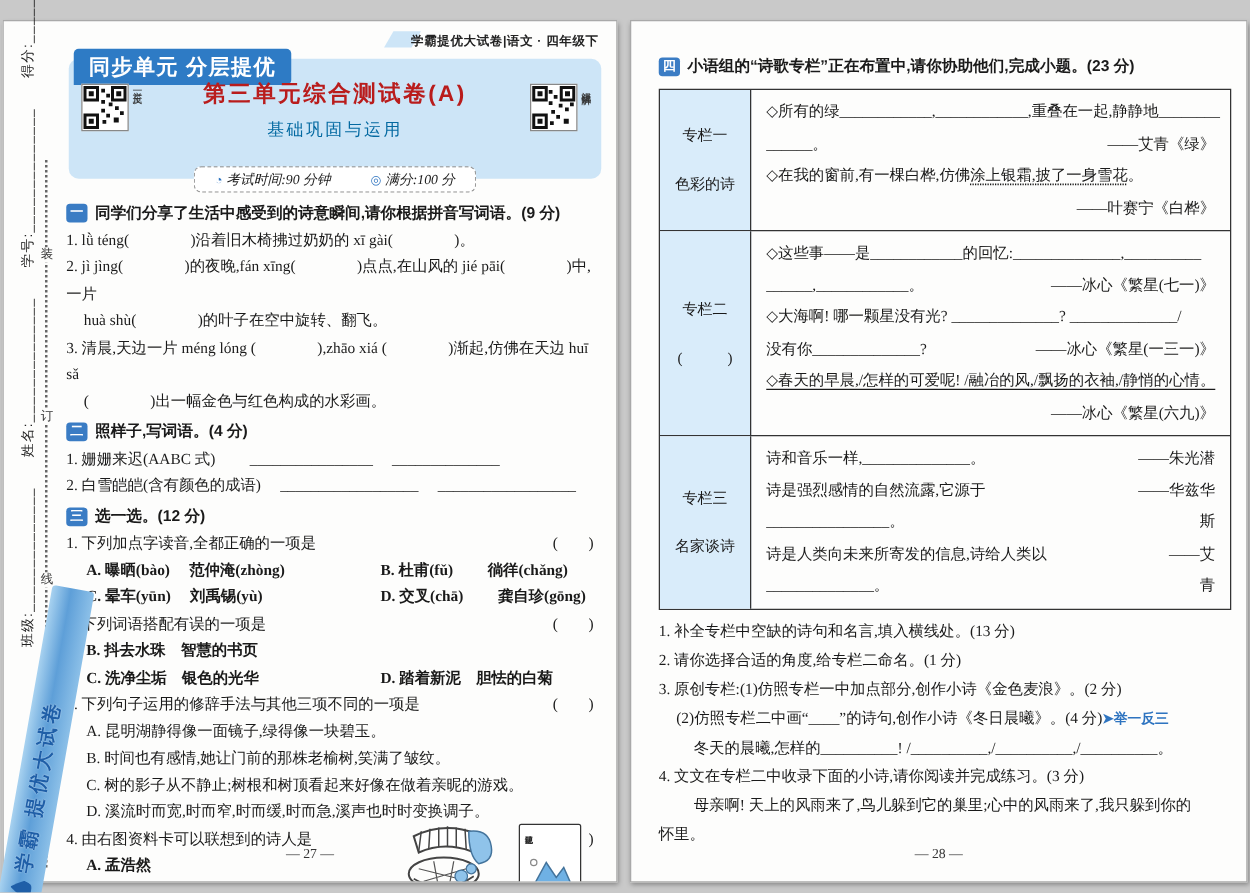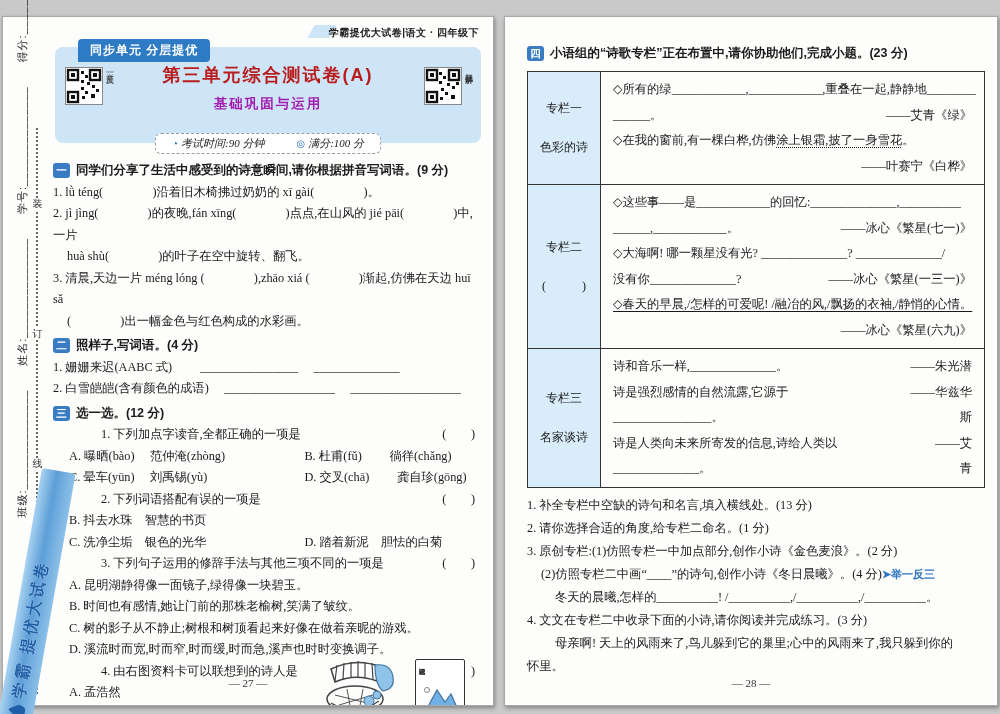--- a/index.html
+++ b/index.html
@@ -26,51 +26,51 @@
      border-radius:3px;display:flex;align-items:center;gap:6px;padding-left:8px;box-sizing:border-box;}
   .ribbon .rt{font-family:"Liberation Sans",sans-serif;font-weight:bold;font-size:16px;
      color:#1f5fa8;letter-spacing:3px;text-shadow:0 0 1px #e8f4ff;}
   .flame{width:13px;height:17px;background:#1f5fa8;border-radius:50% 50% 50% 50%/ 60% 60% 40% 40%;
      clip-path:polygon(50% 0,78% 30%,100% 62%,82% 100%,18% 100%,0 62%,26% 28%);}
 
   
   .band{position:absolute;left:52px;right:12px;top:30px;height:96px;background:#cde5f7;
      border-radius:8px;}
   .badge{position:absolute;left:4px;top:-8px;background:#2e7bc5;color:#fff;
-     font-family:"Liberation Sans",sans-serif;font-size:12px;font-weight:bold;
-     padding:3px 12px;border-radius:4px 4px 4px 0;letter-spacing:1px;margin-left:19px;}
+     font-family:"Liberation Sans",sans-serif;font-size:17px;font-weight:bold;
+     padding:3px 12px;border-radius:4px 4px 4px 0;letter-spacing:1px;}
   .series{position:absolute;right:14px;top:9px;font-family:"Liberation Sans",sans-serif;
      font-size:10px;font-weight:bold;color:#222;letter-spacing:.5px;}
   .series-deco{position:absolute;right:160px;top:8px;width:22px;height:13px;background:#cde5f7;
      transform:skewX(-30deg);}
   .band-title{position:absolute;left:70px;right:70px;top:16px;text-align:center;
      font-family:"Liberation Sans",sans-serif;font-size:18px;font-weight:bold;color:#b91c1c;
      letter-spacing:2px;}
   .band-sub{position:absolute;left:70px;right:70px;top:48px;text-align:center;
-     font-family:"Liberation Sans",sans-serif;font-size:13.5px;font-weight:bold;color:#a21caf;
+     font-family:"Liberation Sans",sans-serif;font-size:13.5px;font-weight:normal;color:#0369a1;
      letter-spacing:2px;}
   .qr{position:absolute;top:20px;display:flex;gap:2px;}
   .qr.qleft{left:10px;} .qr.qright{right:8px;}
   .qr svg{background:#fff;border:1px solid #888;}
   .qr-label{writing-mode:vertical-rl;font-size:8px;color:#333;line-height:9px;letter-spacing:1px;}
   .exam-pill{position:absolute;left:50%;bottom:-11px;transform:translateX(-50%);
      background:#fff;border:1.5px dashed #9a9a9a;border-radius:6px;padding:2px 16px;
      font-size:11px;white-space:nowrap;display:flex;gap:32px;font-style:italic;}
   .exam-pill .ic{color:#2e74c0;font-style:normal;margin-right:3px;font-size:10px;}
 
   
   .content-l{position:absolute;left:50px;right:12px;top:140px;font-size:12.3px;line-height:21.5px;}
   .sec-h{display:flex;align-items:center;gap:6px;font-weight:bold;margin-top:3px;
      font-family:"Liberation Sans",sans-serif;font-size:12.5px;}
   .marker{display:inline-flex;align-items:center;justify-content:center;width:17px;height:15px;
      background:#3a7cc4;color:#fff;font-size:10.5px;border-radius:3px;flex:0 0 auto;
      font-family:"Liberation Sans",sans-serif;}
-  .qline{display:flex;justify-content:space-between;margin-left:48px;}
+  .qline{display:flex;justify-content:space-between;}
   .qline .paren{padding-right:6px;}
-  .optrow{display:flex;}
+  .optrow{display:flex;font-weight:bold;}
   .optrow .opt{padding-left:16px;box-sizing:border-box;}
   .optrow .opt:first-child{width:55%;}
   .optrow .opt:last-child{flex:1;}
   .optline{padding-left:16px;}
   .q4block{position:relative;}
   .q4opts .opt:first-child{width:34%;}
   .illus{position:absolute;right:10px;top:-6px;width:160px;height:74px;}
   .book{position:absolute;right:6px;top:4px;width:48px;height:62px;border:1.6px solid #333;
      border-radius:2px;background:#fff;}
   .book .btitle{position:absolute;left:3px;top:3px;writing-mode:vertical-rl;font-size:6.5px;

